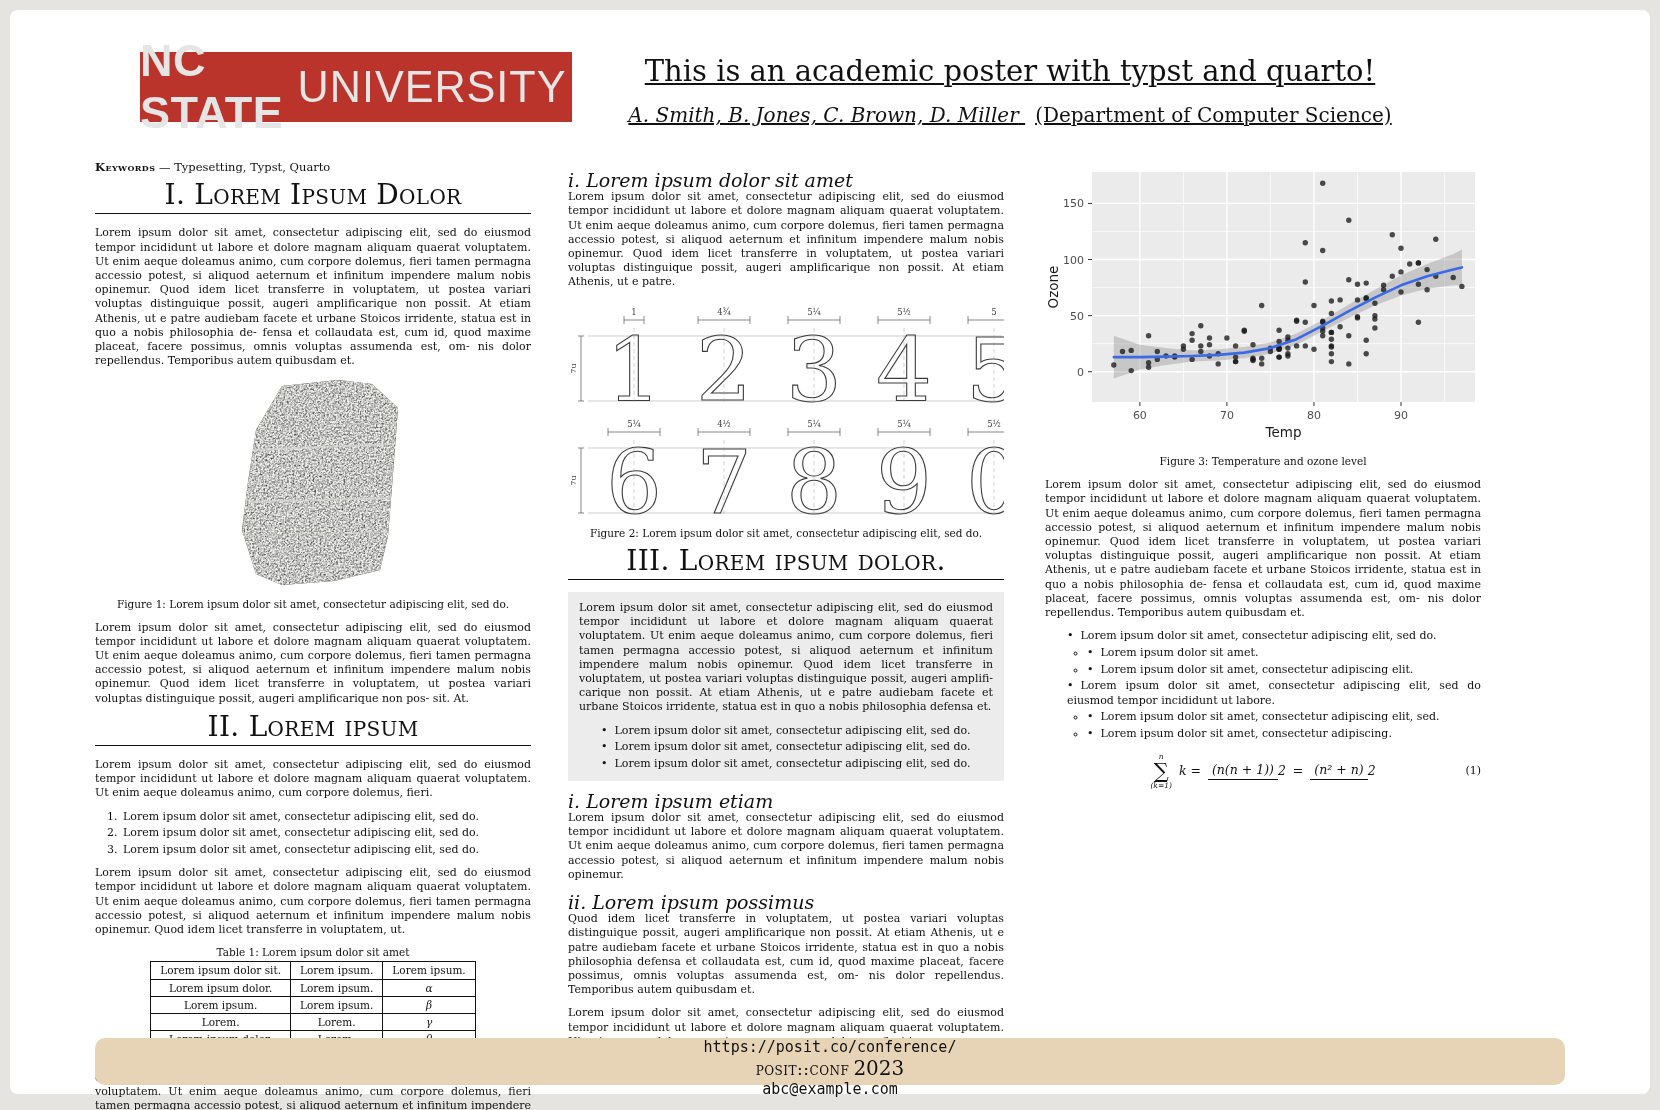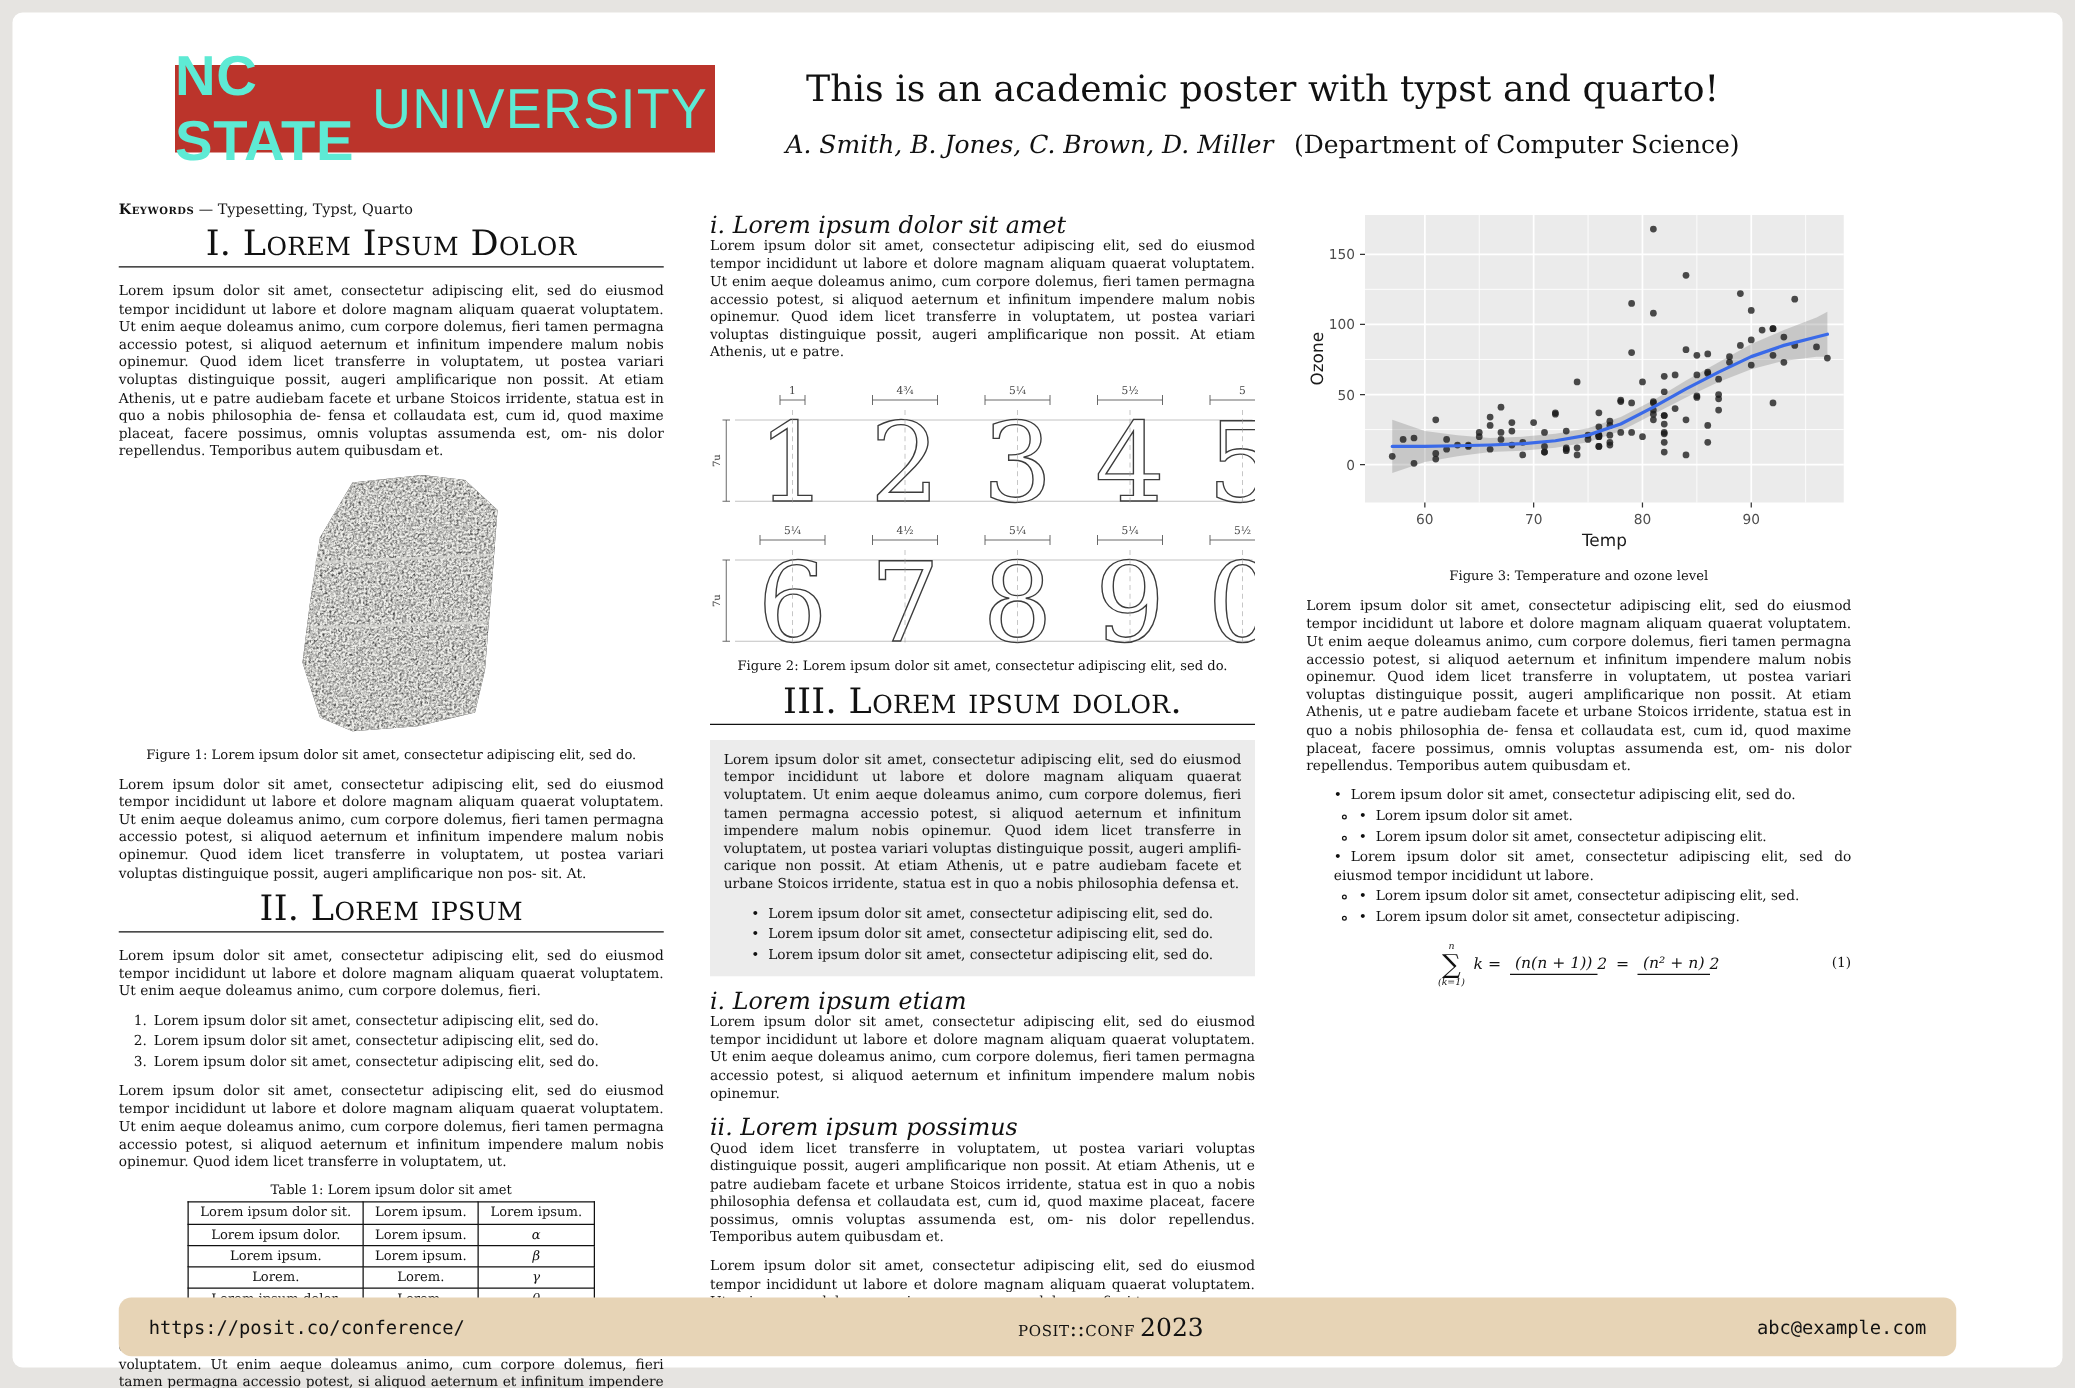--- a/index.html
+++ b/index.html
@@ -2,24 +2,24 @@
 <html><head>
 <meta charset="utf-8">
 <style>
   * { box-sizing: border-box; margin: 0; padding: 0; }
   html,body { width:1660px; height:1110px; background:#e6e4e1; font-family:"DejaVu Serif", serif; color:#111; }
   .frame { position:absolute; left:10px; top:10px; width:1640px; height:1084px; background:#ffffff; border-radius:8px; }
 
   
   .logo { position:absolute; left:130px; top:42px; width:432px; height:70px;
           display:flex; align-items:center; justify-content:center; 
-          font-family:"Liberation Sans", sans-serif; color:#5eead4; }
+          font-family:"Liberation Sans", sans-serif; color:#e5e5e5; }
   .logo-bold  { font-weight:bold; font-size:45px; letter-spacing:.5px; }
   .logo-light { font-weight:normal; font-size:45px; letter-spacing:1px; transform:scaleX(.96); }
-  .head-text { position:absolute; left:560px; top:44px; width:880px; text-align:center; }
+  .head-text { position:absolute; left:560px; top:44px; width:880px; text-align:center;text-decoration:underline; }
   .head-title { font-size:29px; font-weight:500; }
   .head-authors { margin-top:15px; font-size:20px; }
   .head-authors .names { font-style:italic; }
   .head-authors .affil { font-style:normal; margin-left:10px; }
 
   
   .col { position:absolute; top:150px; width:436px; font-size:11px; line-height:14.2px; text-align:justify; }
   .col1 { left:85px; } .col2 { left:558px; } .col3 { left:1035px; }
   .p { margin-bottom:9px; }
   .keywords { margin-bottom:14px; text-align:left; font-size:11.5px; }
@@ -49,21 +49,21 @@
            margin:12px 0 0; font-size:12.5px; font-style:italic; }
   .sum { display:inline-flex; flex-direction:column; align-items:center; font-style:normal; line-height:1; }
   .sum .lim { font-size:7.5px; font-style:italic; }
   .sum .sigma { font-size:21px; }
   .frac { display:inline-flex; flex-direction:row; align-items:center; line-height:1.25; }
   .frac .ftop { border-bottom:1px solid #111; padding:0 4px 1px; }
   .eqnum { position:absolute; right:0; top:50%; transform:translateY(-50%); font-style:normal; font-size:11px; }
 
   
   .footer { position:absolute; left:85px; top:1028px; width:1470px; height:47px; background:#E7D4B6;
-            border-radius:10px; display:flex; align-items:center; justify-content:space-between; padding:0 24px; }
+            border-radius:10px; display:flex; align-items:center; justify-content:space-between; padding:0 40px;flex-direction:column; }
   .footer .mono { font-family:"DejaVu Sans Mono", monospace; font-size:15px; }
   .footer .conf { font-size:17px; }
   .footer .conf .sc { font-variant:small-caps; letter-spacing:.5px; }
   .footer .conf .yr { font-size:20px; margin-left:4px; }
 
   svg text { user-select:none; }
 </style>
 </head>
 <body>
 

